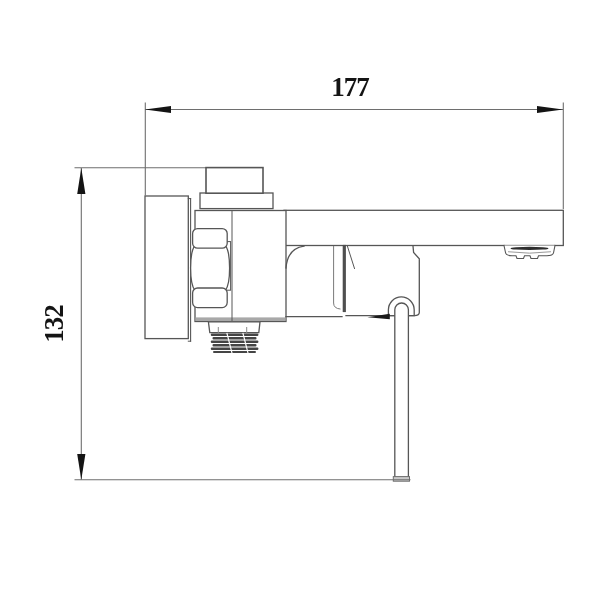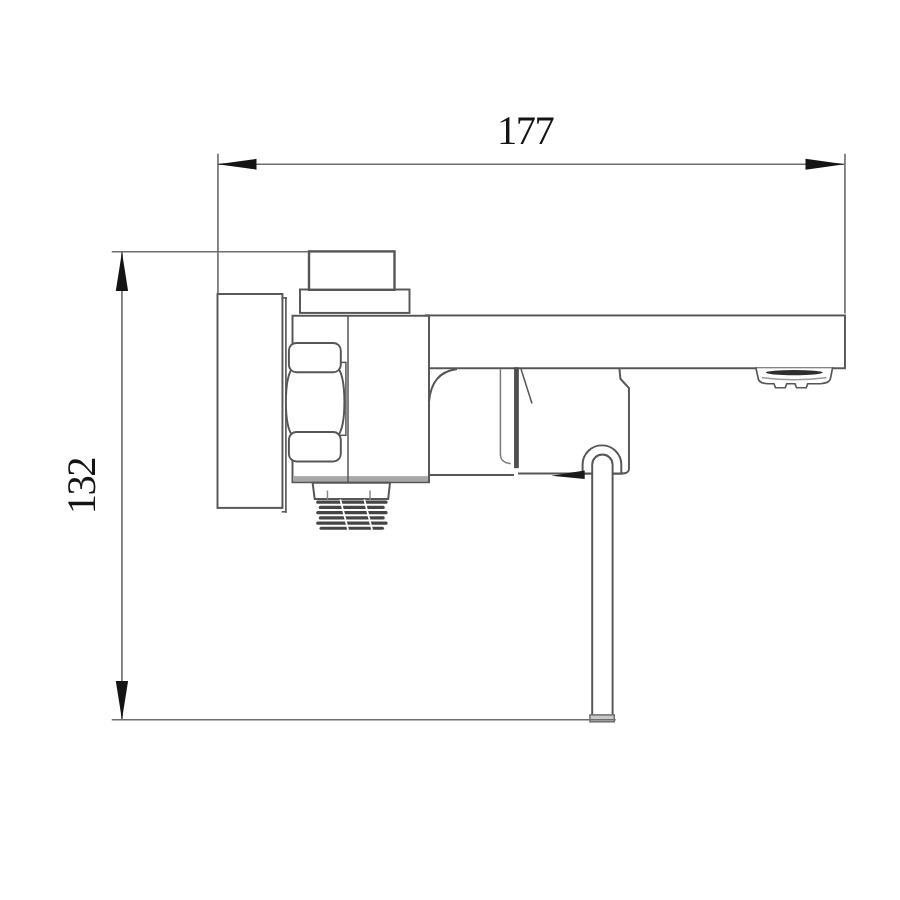--- a/index.html
+++ b/index.html
@@ -2,20 +2,21 @@
 <html><head>
 <meta charset="utf-8">
 <style>
   html,body{margin:0;padding:0;background:#ffffff;}
   .canvas{
     position:relative;
     width:600px;height:600px;
     background:#ffffff;
     overflow:hidden;
     font-family:"Liberation Serif","DejaVu Serif",serif;
+    font-weight:bold;
   }
   svg{display:block;}
   .dim-text{
     font-family:"Liberation Serif","DejaVu Serif",serif;
     font-size:27px;
     letter-spacing:-1px;
     fill:#141414;
   }
 </style>
 </head>

